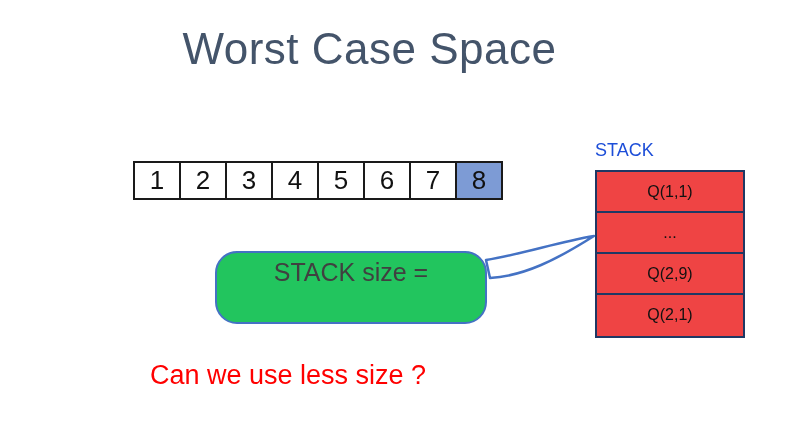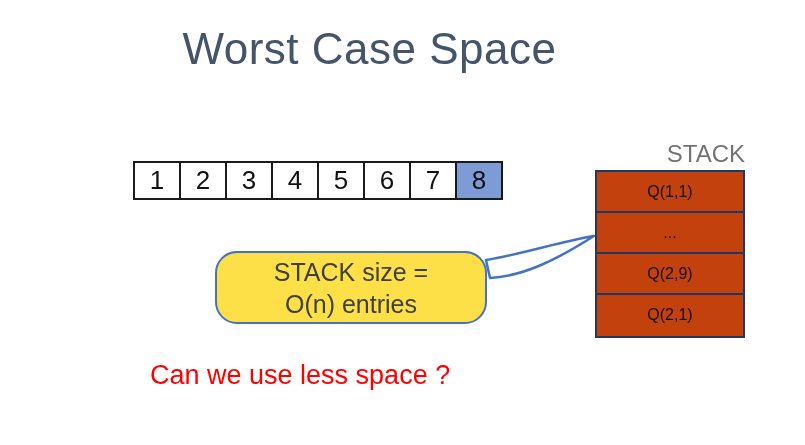--- a/index.html
+++ b/index.html
@@ -37,48 +37,48 @@
     color: #111;
     background: #ffffff;
   }
   .cell:first-child { margin-left: 0; }
   .cell.highlight { background: #7D9BD5; }
 
   .stack-label {
     position: absolute;
     left: 595px; top: 140px;
     width: 150px;
-    text-align: right;
-    font-size: 24px;
-    color: #737373;
+    text-align: left;
+    font-size: 18px;
+    color: #1d4ed8;
   }
   .stack {
     position: absolute;
     left: 595px; top: 170px;
     width: 150px;
     border: 2px solid #1F3864;
-    background: #c2410c;
+    background: #ef4444;
   }
   .stack-row {
     height: 41px;
     border-bottom: 2px solid #1F3864;
     text-align: center;
     line-height: 39px;
     font-size: 16px;
     color: #111;
   }
   .stack-row:last-child { border-bottom: none; }
 
   .callout {
     position: absolute;
     left: 215px; top: 251px;
     width: 272px; height: 73px;
     border: 2.5px solid #4472C4;
     border-radius: 22px;
-    background: #fde047;
+    background: #22c55e;
     text-align: center;
     font-size: 25px;
     color: #404040;
     padding-top: 3px;
     line-height: 32px;
     z-index: 1;
   }
   .callout-tail {
     position: absolute;
     left: 478px; top: 226px;
@@ -113,20 +113,19 @@
 
 <div class="stack">
   <div class="stack-row">Q(1,1)</div>
   <div class="stack-row">...</div>
   <div class="stack-row">Q(2,9)</div>
   <div class="stack-row">Q(2,1)</div>
 </div>
 
 <div class="callout">
   <div>STACK size  =</div>
-  <div>O(n) entries</div>
 </div>
 
 <svg class="callout-tail" viewBox="0 0 122 70">
   <path d="M 8 34 C 45 28, 80 16, 116 10 C 78 34, 46 50, 12 52 Z" fill="#ffffff" stroke="#4472C4" stroke-width="2.5" stroke-linejoin="round"></path>
 </svg>
 
-<div class="question" style="color: rgb(255, 0, 0);">Can we use less space ?</div>
+<div class="question" style="color: rgb(255, 0, 0);">Can we use less size ?</div>
 
 </body></html>

